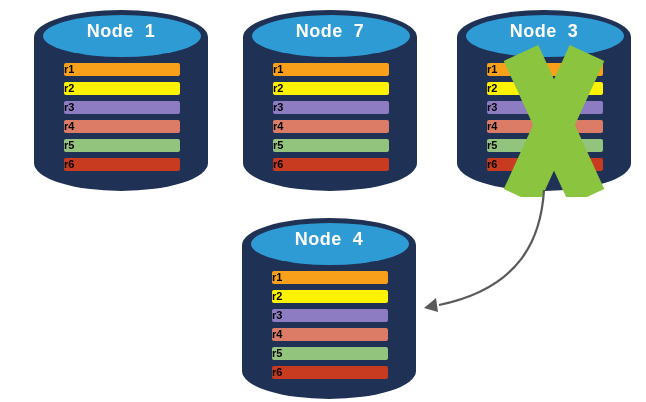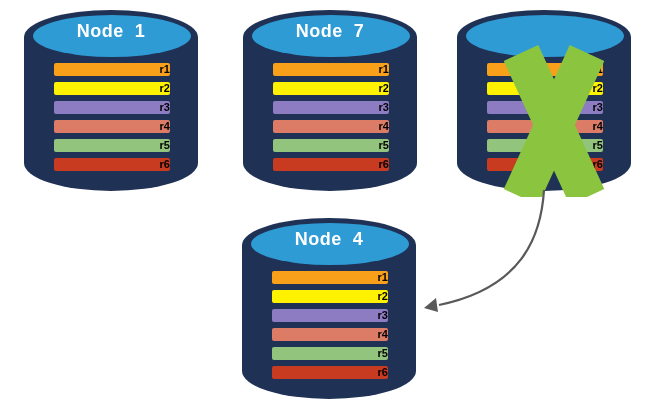--- a/index.html
+++ b/index.html
@@ -42,21 +42,21 @@
   .bars {
     position: absolute;
     left: 30px;
     top: 58px;
     width: 116px;
   }
   .bar {
     height: 13px;
     margin-bottom: 6px;
     border-radius: 2px;
-    text-align: right;
+    text-align: left;
     font-size: 11px;
     font-weight: bold;
     line-height: 13px;
     color: var(--bar-text, #000000);
   }
   .cross {
     display: none;
     position: absolute;
     left: 0; top: 0;
     width: 174px;
@@ -74,21 +74,21 @@
     height: 402px;
     pointer-events: none;
   }
   #arrow-path { fill: none; stroke-width: 2.25px; }
 </style>
 </head>
 <body>
 
 <div id="canvas">
   <div id="nodes">
-      <div class="node" style="left: 24px; top: 5px;">
+      <div class="node" style="left: 34px; top: 5px;">
       <svg class="cyl" viewBox="0 0 174 192">
         <path class="cyl-body" d="M 0,32 A 87,27 0 0 1 174,32 L 174,158 A 87,28 0 0 1 0,158 Z"></path>
         <ellipse class="cyl-top" cx="88" cy="31" rx="79" ry="21"></ellipse>
       </svg>
       <div class="node-title">Node  1</div>
       <div class="bars">
           <div class="bar" style="background: rgb(249, 160, 27);">
       <span class="bar-label">r1</span>
     </div>
           <div class="bar" style="background: rgb(255, 242, 0);">
@@ -135,20 +135,21 @@
       <span class="bar-label">r6</span>
     </div>
         </div>
 
     </div>
       <div class="node failed" style="left: 457px; top: 5px;">
       <svg class="cyl" viewBox="0 0 174 192">
         <path class="cyl-body" d="M 0,32 A 87,27 0 0 1 174,32 L 174,158 A 87,28 0 0 1 0,158 Z"></path>
         <ellipse class="cyl-top" cx="88" cy="31" rx="79" ry="21"></ellipse>
       </svg>
+      <div class="node-title">Node  3</div>
       <div class="bars">
           <div class="bar" style="background: rgb(249, 160, 27);">
       <span class="bar-label">r1</span>
     </div>
           <div class="bar" style="background: rgb(255, 242, 0);">
       <span class="bar-label">r2</span>
     </div>
           <div class="bar" style="background: rgb(142, 124, 195);">
       <span class="bar-label">r3</span>
     </div>

